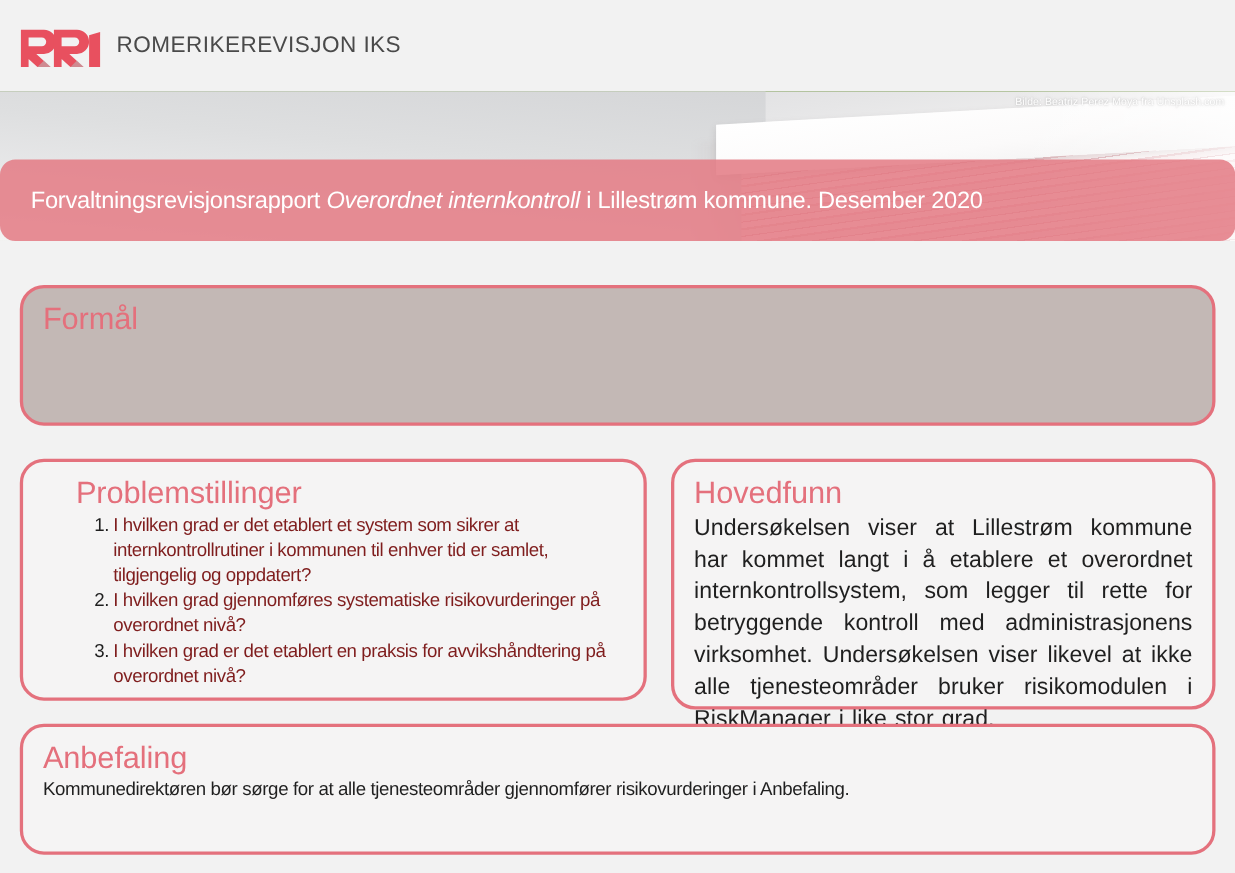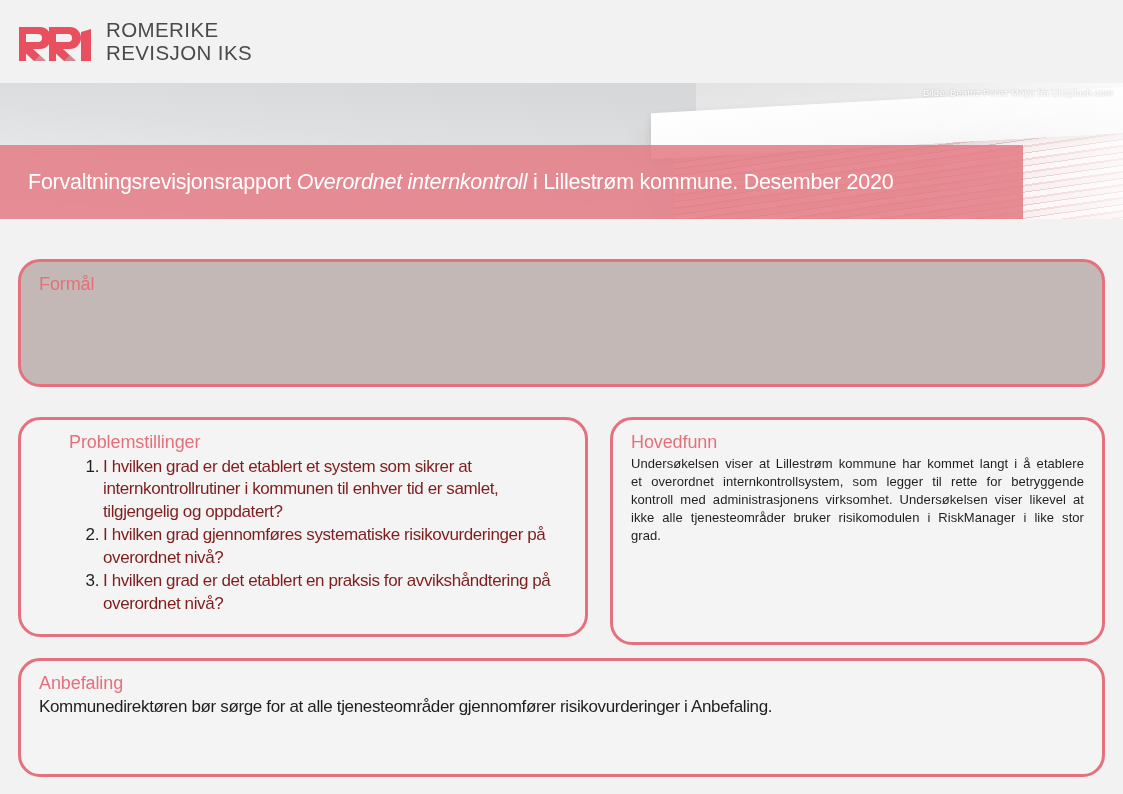--- a/index.html
+++ b/index.html
@@ -37,21 +37,21 @@
   }
 
   .logo-mark {
     width: 76px;
     height: 40px;
     display: block;
   }
 
   .logo-wordmark {
     display: flex;
-    flex-direction: column;
+    flex-direction: row;
     justify-content: center;
     line-height: 1.12;
   }
 
   .logo-wordmark span {
     font-family: "Liberation Sans", sans-serif;
     font-size: 20.5px;
     letter-spacing: 0.4px;
     color: #4a4a4a;
     font-weight: 400;
@@ -142,26 +142,27 @@
     text-shadow: 0 0 2px rgba(120,120,120,0.55);
     white-space: nowrap;
     z-index: 5;
   }
 
   
   .title-band {
     position: absolute;
     left: 0;
     top: 145px;
-    width: 1023px;
+    width: 1123px;
     height: 74px;
     background: rgba(228, 125, 134, 0.88);
     display: flex;
     align-items: center;
     z-index: 4;
+    border-radius: 14px;
   }
 
   .title-text {
     margin-left: 28px;
     font-family: "Liberation Sans", sans-serif;
     font-size: 21.5px;
     color: #ffffff;
     letter-spacing: -0.25px;
     white-space: nowrap;
     font-weight: 400;
@@ -175,21 +176,21 @@
   .card {
     position: absolute;
     border: 3px solid #e4717d;
     border-radius: 22px;
     background: #f5f4f4;
     padding: 12px 18px 14px 18px;
   }
 
   .card-heading {
     color: #e4707c;
-    font-size: 18px;
+    font-size: 28px;
     font-weight: 400;
     letter-spacing: -0.1px;
     margin-bottom: 2px;
     font-family: "Liberation Sans", sans-serif;
   }
 
   .card-body {
     font-size: 17px;
     line-height: 1.33;
     color: #1f1f1f;
@@ -247,21 +248,21 @@
 
   
   #card-hovedfunn {
     left: 610px;
     top: 417px;
     width: 495px;
     height: 228px;
   }
 
   #card-hovedfunn .card-body {
-    font-size: 13px;
+    font-size: 21px;
     line-height: 1.38;
     letter-spacing: 0.05px;
     word-spacing: 1.4px;
     text-align: justify;
   }
 
   
   #card-anbefaling {
     left: 18px;
     top: 658px;

